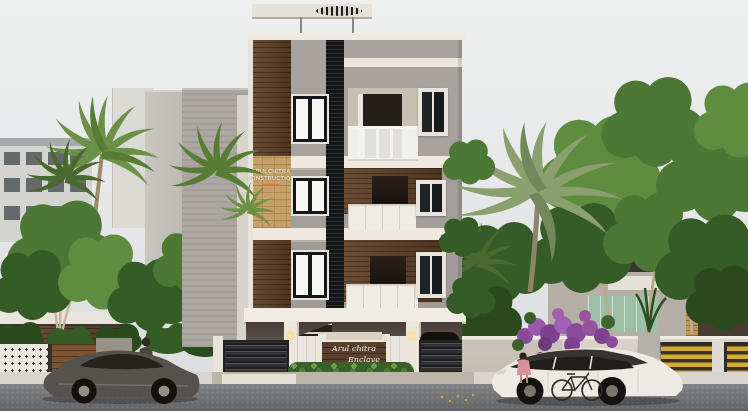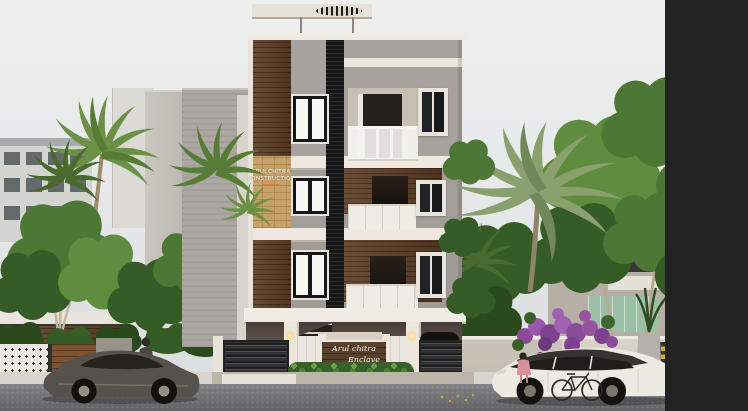--- a/index.html
+++ b/index.html
@@ -1,17 +1,17 @@
 <!DOCTYPE html>
 <html><head>
 <meta charset="utf-8">
 <title>Arul Chitra Enclave</title>
 <style>
   html,body{margin:0;padding:0;background:#222;}
-  .scene{position:relative;width:665px;height:411px;overflow:hidden;
+  .scene{position:relative;width:748px;height:411px;overflow:hidden;
          font-family:"Liberation Sans",sans-serif;background:#b91c1c;}
   .a{position:absolute;}
   .layer{position:absolute;left:0;top:0;width:748px;height:411px;pointer-events:none;}
   
   .wood{background-color:#5e3f26;background-image:
         repeating-linear-gradient(0deg,rgba(0,0,0,.28) 0 1px,transparent 1px 5px),
         linear-gradient(90deg,rgba(255,255,255,.07),rgba(0,0,0,.16));}
   .woodsign{background-color:#58402a;background-image:
         repeating-linear-gradient(0deg,rgba(0,0,0,.35) 0 1px,transparent 1px 6px);}
   .blackstrip{background-color:#141617;background-image:

